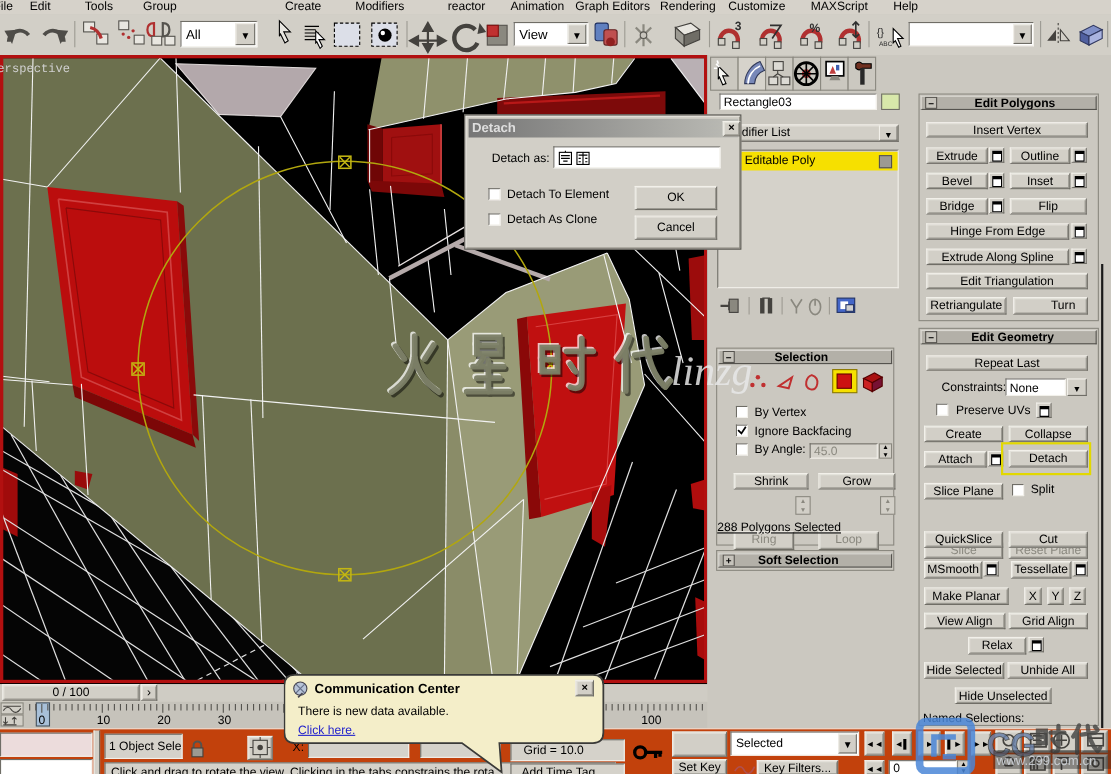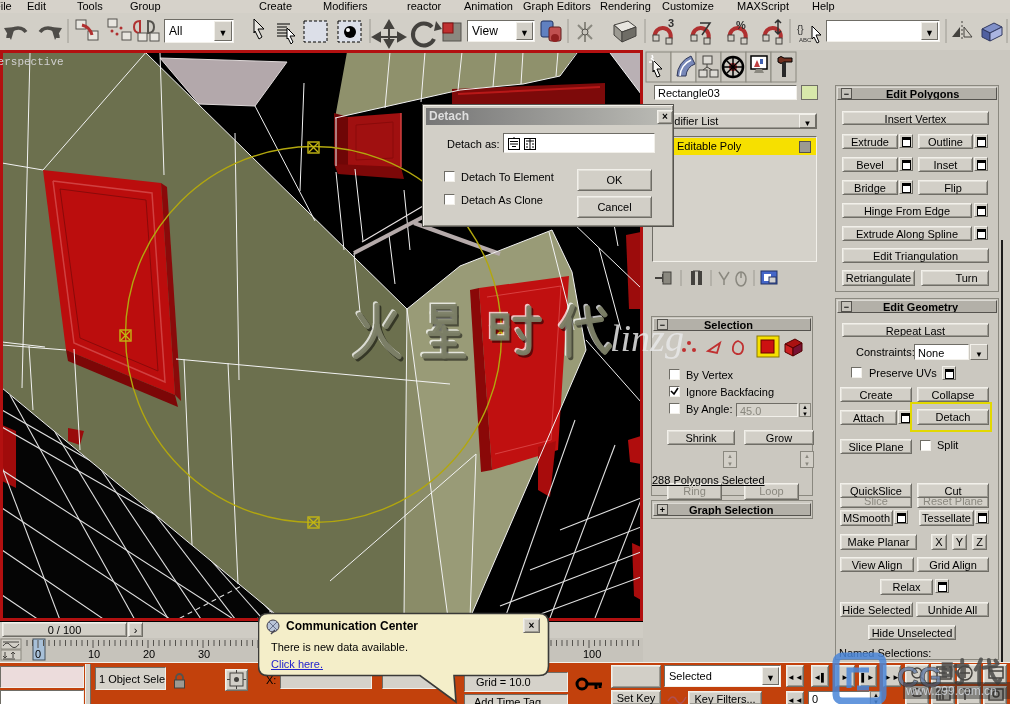--- a/index.html
+++ b/index.html
@@ -486,21 +486,21 @@
 <div class="btn" style="left:92px;top:113px;width:70px;height:15px;"><span>Grow</span></div>
 <div class="btn dis" style="left:15px;top:134px;width:55px;height:17px;"><span>Ring</span></div>
 <div class="abs" style="left:71px;top:134px;width:14px;height:17px;background:#d2cfc7;border:1px solid #8a887f;font-size:6px;text-align:center;line-height:8px;color:#8a887f;">▲<br>▼</div>
 <div class="btn dis" style="left:92px;top:134px;width:55px;height:17px;"><span>Loop</span></div>
 <div class="abs" style="left:148px;top:134px;width:14px;height:17px;background:#d2cfc7;border:1px solid #8a887f;font-size:6px;text-align:center;line-height:8px;color:#8a887f;">▲<br>▼</div>
 <div class="lbl" style="left:0;top:157px;width:162px;text-align:left;text-decoration:underline;">288 Polygons Selected</div>
 </div>
 
 <div class="rollout" style="left:8px;top:450px;width:162px;height:19px;">
 <div class="hdr" style="left:1px;top:2px;width:158px;height:13px;">
-        <span style="position:absolute;left:35px;top:0;">Graph Selection</span>
+        <span style="position:absolute;left:35px;top:0;">Soft Selection</span>
         <span style="position:absolute;left:3px;top:0;width:11px;height:11px;border:1px solid #55534e;background:#c6c3bb;font-size:9px;line-height:11px;">+</span>
       </div>
 </div>
 
 <div class="rollout" style="left:192px;top:35px;width:164px;height:207px;">
 <div class="hdr" style="left:1px;top:1px;width:160px;height:13px;">
         <span style="position:absolute;left:48px;top:0;">Edit Polygons</span>
         <span style="position:absolute;left:3px;top:0;width:11px;height:11px;border:1px solid #55534e;background:#c6c3bb;font-size:9px;line-height:10px;">−</span>
       </div>
 <div class="btn" style="left:6px;top:25px;width:147px;height:14px;"><span>Insert Vertex</span></div>
@@ -704,20 +704,23 @@
       <rect x="5" y="4" width="13" height="13" fill="none" stroke="#44423e"></rect>
       <circle cx="11.5" cy="10.5" r="2.5" fill="#44423e"></circle>
       <path d="M 11.5 1 l 0 3 m 0 13 l 0 3 m -9.5 -9.5 l 3 0 m 13 0 l 3 0" stroke="#44423e"></path>
     </svg>
 <span class="lbl" style="left:266px;top:11px;">X:</span>
 <div class="sunk" style="left:280px;top:4px;width:92px;height:22px;background:#d5d2ca;"></div>
 <div class="sunk" style="left:382px;top:4px;width:73px;height:22px;background:#d5d2ca;">
       <span style="position:absolute;right:3px;top:5px;">1.</span>
     </div>
 <span class="lbl" style="left:537px;top:12px;">2.</span>
+<div class="sunk" style="left:95px;top:30px;width:465px;height:12px;background:#d5d2ca;">
+      <span style="position:absolute;left:5px;top:2px;">Click and drag to rotate the view.  Clicking in the tabs constrains the rota</span>
+    </div>
 <div class="sunk" style="left:464px;top:9px;width:104px;height:20px;background:#d5d2ca;">
       <span style="position:absolute;left:11px;top:3px;">Grid = 10.0</span>
     </div>
 <div class="sunk" style="left:464px;top:31px;width:104px;height:11px;background:#d5d2ca;">
       <span style="position:absolute;left:9px;top:1px;">Add Time Tag</span>
     </div>
 <svg width="32" height="24" style="position:absolute;left:574px;top:10px;">
       <circle cx="8" cy="11" r="5" fill="none" stroke="#000" stroke-width="3"></circle>
       <path d="M 12 11 l 16 0 m -6 0 l 0 5 m 4 -5 l 0 4" stroke="#000" stroke-width="3"></path>
     </svg>

